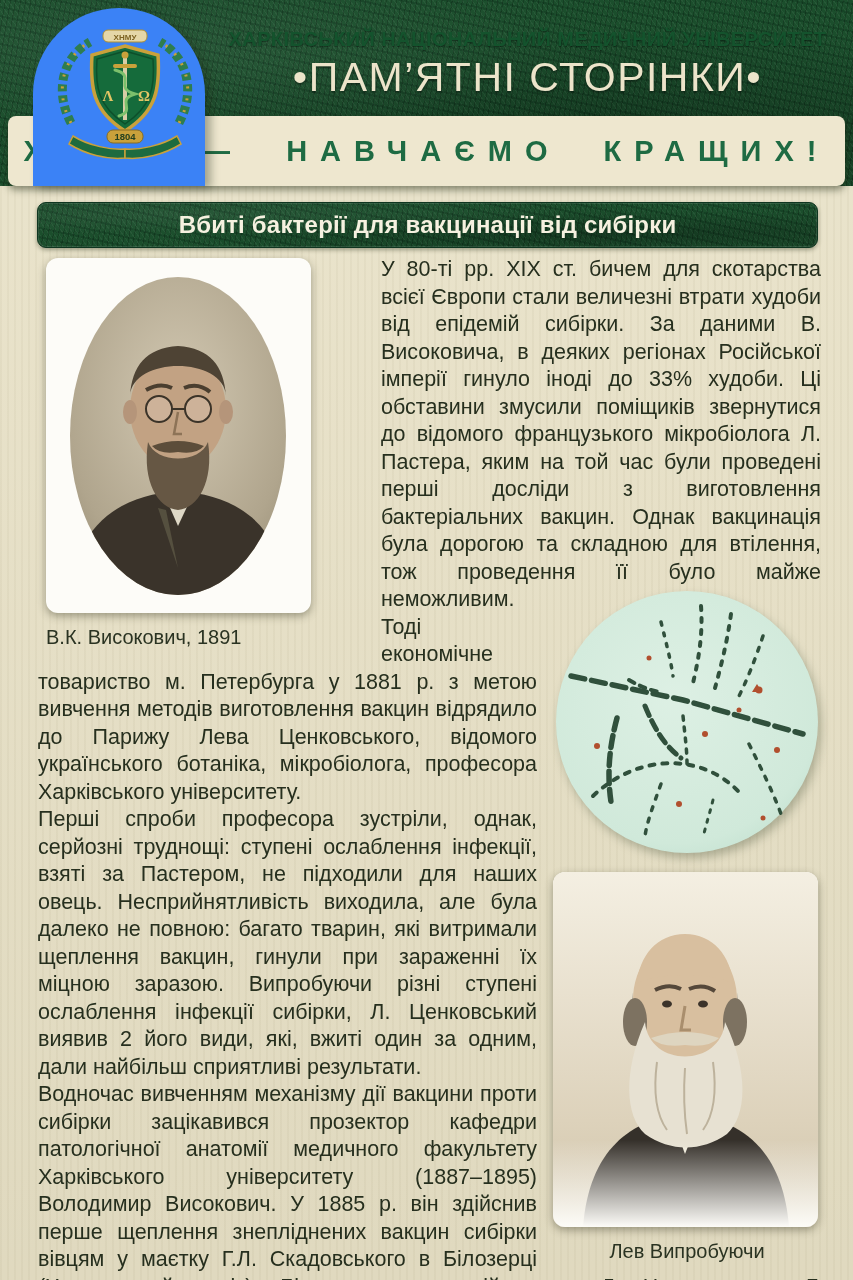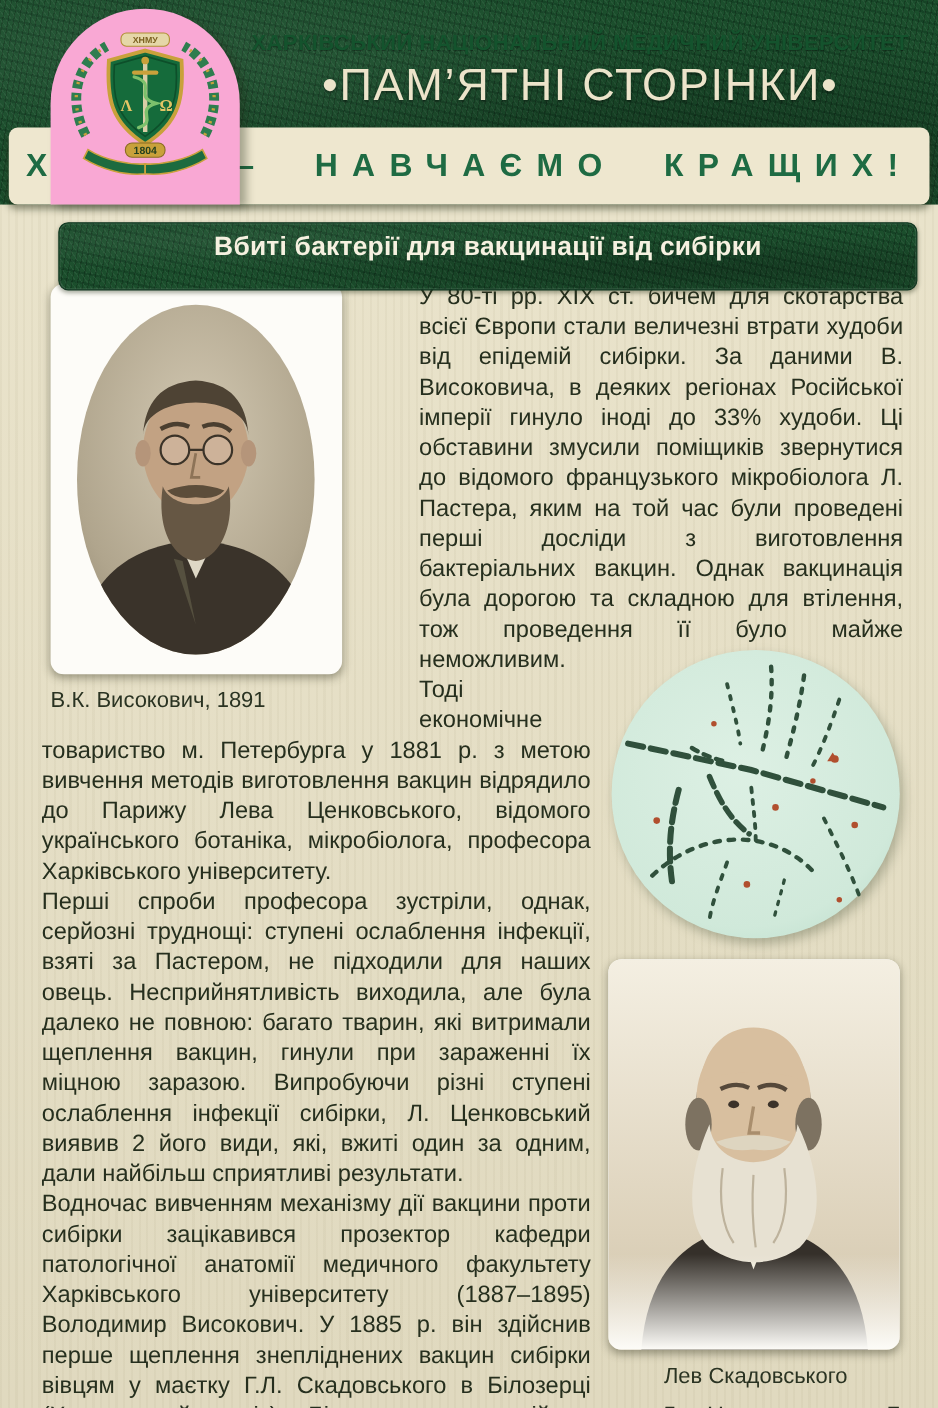--- a/index.html
+++ b/index.html
@@ -32,30 +32,30 @@
             text-shadow:0 2px 2px rgba(0,0,0,0.35);}
 
   
   .slogan-band{position:absolute;left:8px;right:8px;top:116px;height:70px;z-index:3;
     background:#eee7cf;border-radius:8px;box-shadow:0 4px 7px rgba(40,50,25,0.5);
     text-align:center;line-height:70px;}
   .slogan-band span{color:#1e6b43;font-weight:bold;font-size:29px;
     letter-spacing:13px;word-spacing:22px;}
 
   
-  .logo-arch{position:absolute;left:46px;top:8px;width:172px;height:178px;z-index:4;
-    background:#f9a8d4;border-radius:86px 86px 0 0;
-    box-shadow:6px 3px 8px rgba(30,40,20,0.35);}
+  .logo-arch{position:absolute;left:33px;top:8px;width:172px;height:178px;z-index:4;
+    background:#3b82f6;border-radius:86px 86px 0 0;
+    box-shadow:6px 3px 8px rgba(30,40,20,0.35);text-align:center;}
   .logo-arch svg{position:relative;top:10px;left:6px;}
 
   
-  .title-banner{position:absolute;left:37px;top:202px;width:781px;height:62px;z-index:4;
+  .title-banner{position:absolute;left:37px;top:202px;width:781px;height:46px;z-index:4;
     border-radius:9px;border:1px solid #0f3620;box-sizing:border-box;
     box-shadow:0 2px 4px rgba(40,50,25,0.4), inset 0 0 0 1px rgba(255,255,255,0.10);
-    text-align:center;line-height:44px;margin-left:16px;}
+    text-align:center;line-height:44px;}
   .title-banner span{color:#f6f1e0;font-weight:bold;font-size:24px;letter-spacing:0.2px;}
 
   
   .body-area{position:absolute;left:0;top:186px;width:853px;height:1094px;z-index:2;}
   .flow{padding:70px 32px 0 38px;text-align:justify;color:#262f1e;
         font-size:21.5px;line-height:27.5px;}
   .para{margin:0;}
 
   .float-left-wrap{float:left;width:302px;margin:2px 33px 8px 8px;text-align:left;}
   .float-right-circle{float:right;clear:right;width:268px;height:268px;margin:2px 0 10px 16px;}
@@ -239,21 +239,21 @@
             <path d="M98 166 Q132 154 166 166 Q156 176 132 173 Q108 176 98 166 Z" fill="#ded5c0"></path>
             <path d="M92 150 C70 200 72 244 92 262 C118 280 148 280 174 262 C194 244 196 200 172 150 C168 196 96 196 92 150 Z" fill="#e7e1d2"></path>
             <g stroke="#bdb29c" stroke-width="2" fill="none">
               <path d="M104 190 C100 220 104 244 114 258"></path>
               <path d="M132 196 C130 224 132 248 134 262"></path>
               <path d="M160 190 C164 220 160 244 150 258"></path>
             </g>
             <rect x="0" y="268" width="265" height="87" fill="url(#fade2)"></rect>
           </svg>
         </div>
-        <div class="caption">Лев Скадовського</div>
+        <div class="caption">Лев Випробуючи</div>
       </div>
 
       
       <div class="para">Перші спроби професора зустріли, однак, серйозні труднощі: ступені ослаблення інфекції, взяті за Пастером, не підходили для наших овець. Несприйнятливість виходила, але була далеко не повною: багато тварин, які витримали щеплення вакцин, гинули при зараженні їх міцною заразою. Випробуючи різні ступені ослаблення інфекції сибірки, Л. Ценковський виявив 2 його види, які, вжиті один за одним, дали найбільш сприятливі результати.</div>
 
       
       <div class="para">Водночас вивченням механізму дії вакцини проти сибірки зацікавився прозектор кафедри патологічної анатомії медичного факультету Харківського університету (1887–1895) Володимир Високович. У 1885 р. він здійснив перше щеплення знепліднених вакцин сибірки вівцям у маєтку Г.Л. Скадовського в Білозерці (Херсонський повіт). Біолог та колишній учень Л. Ценковського, Г. Скадовський надав В. Висо-</div>
 
     </div>
   </div>

